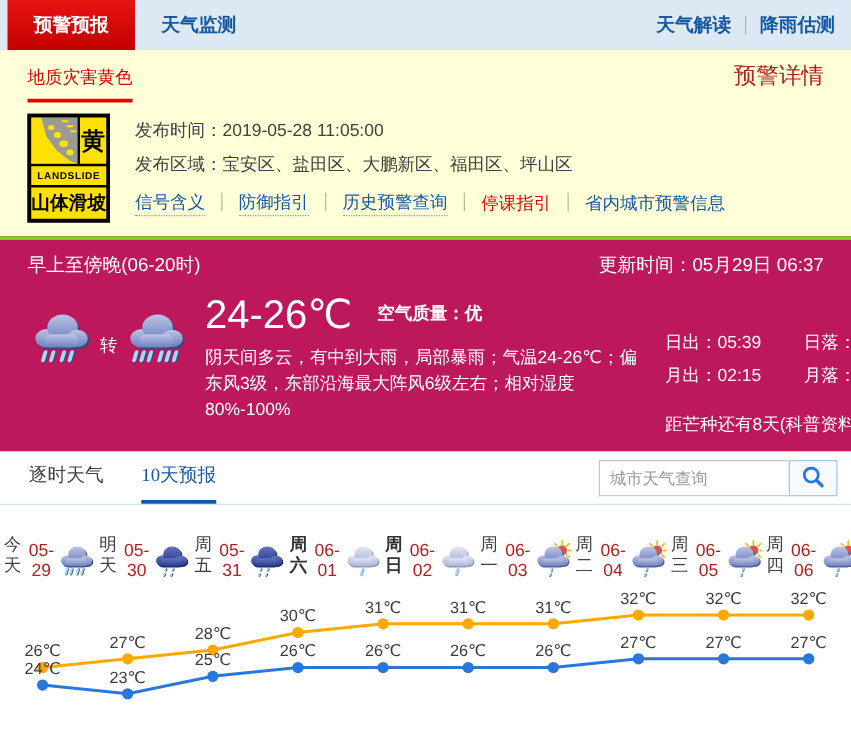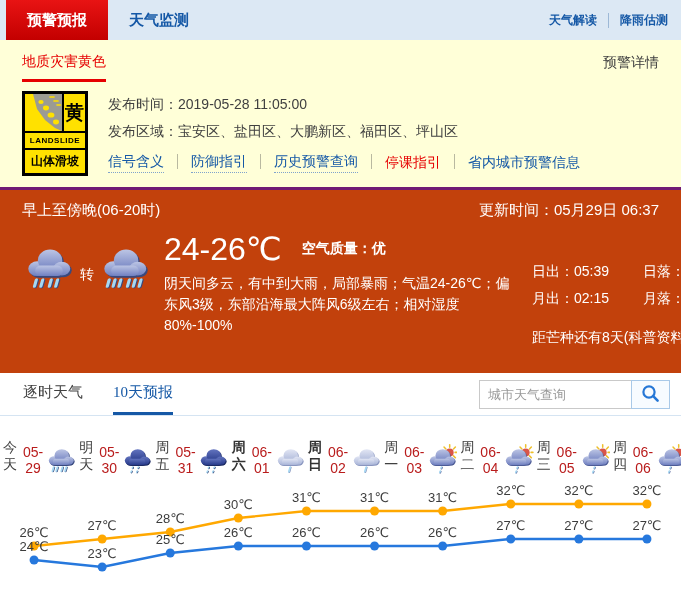--- a/index.html
+++ b/index.html
@@ -5,45 +5,45 @@
   * { margin:0; padding:0; box-sizing:border-box; }
   html,body { width:681px; height:592px; }
   body { font-family:"Liberation Sans","DejaVu Sans",sans-serif; background:#fff; overflow:hidden; }
   .page { width:681px; height:580px; background:#fff; }
 
   
   .topbar { height:40px; background:#dce8f4; display:flex; align-items:stretch; }
   .topbar-tab { font-size:15px; font-weight:bold; color:#1558a6; display:flex; align-items:center; padding:0 21px; cursor:pointer; }
   .topbar-tab.active { background:linear-gradient(#e81414,#c30000); color:#fff; margin-left:6px; }
   .topbar-right { margin-left:auto; display:flex; align-items:center; gap:11px; padding-right:13px; }
-  .topbar-link { font-size:12px; font-weight:bold; color:#1558a6; cursor:pointer; }
+  .topbar-link { font-size:15px; font-weight:bold; color:#1558a6; cursor:pointer; }
   .vsep { width:1px; height:15px; background:#9db8d6; }
 
   
   .warning { background:#ffffd8; padding-bottom:11px; }
   .warning-header { display:flex; align-items:flex-end; justify-content:space-between; padding:12px 22px 0; height:42px;gap:23px; }
   .warning-cat { font-size:14px; color:#e60000; padding-bottom:8px; border-bottom:3px solid #e60000; cursor:pointer; }
-  .warning-detail { font-size:14px; color:#404040; padding-bottom:10px; cursor:pointer; }
+  .warning-detail { font-size:18px; color:#b91c1c; padding-bottom:10px; cursor:pointer; }
   .warning-body { display:flex; gap:20px; padding:9px 22px 0; }
   .sign { background:#000; border:1px solid #000; padding:2px; display:flex; flex-direction:column; gap:2px; width:66px; flex:0 0 auto; }
   .sign-top { display:flex; gap:2px; }
   .sign-glyph { width:37px; height:37px; background:#9b9b93; }
   .sign-glyph svg { display:block; width:100%; height:100%; }
   .sign-level { flex:1; background:#ffe100; color:#000; font-weight:bold; font-size:19px; display:flex; align-items:center; justify-content:center; }
   .sign-en { background:#ffe100; color:#000; font-size:8px; font-weight:bold; text-align:center; padding:3px 0; letter-spacing:.5px; }
-  .sign-cn { background:#ffe100; color:#000; font-size:12px; font-weight:bold; text-align:center; padding:3px 0; }
+  .sign-cn { background:#ffe100; color:#000; font-size:15px; font-weight:bold; text-align:center; padding:3px 0; }
   .warning-info { font-size:14px; color:#404040; }
   .winfo-line { line-height:27px; }
   .wlinks { display:flex; align-items:center; gap:13px; margin-top:5px; }
   .wlink { font-size:14px; color:#1558a6; cursor:pointer; line-height:22px; }
   .wlink.dotted { border-bottom:1px dotted #7fa3cc; }
   .wlink.red { color:#e60000; }
 
   
-  .current { background:#c2410c; border-top:3px solid #701a75; color:#fff; padding:8px 0 26px; }
+  .current { background:#be185d; border-top:3px solid #84cc16; color:#fff; padding:8px 0 12px; }
   .current-header { display:flex; justify-content:space-between; align-items:center; padding:3px 22px 10px; font-size:15px; }
   .current-body { display:flex; padding:2px 22px 0; }
   .cw-icons { width:142px; flex:0 0 auto; display:flex; align-items:flex-start; gap:4px; padding-top:8px; }
   .cw-icon { width:54px; height:52px; }
   .cw-icon svg { width:100%; height:100%; display:block; }
   .cw-trans { font-size:14px; margin-top:26px; }
   .cw-mid { flex:1; padding-right:10px; }
   .temp-row { display:flex; align-items:center; gap:20px; }
   .temp-big { font-size:32px; line-height:34px; }
   .air-quality { font-size:14px; font-weight:bold; }

